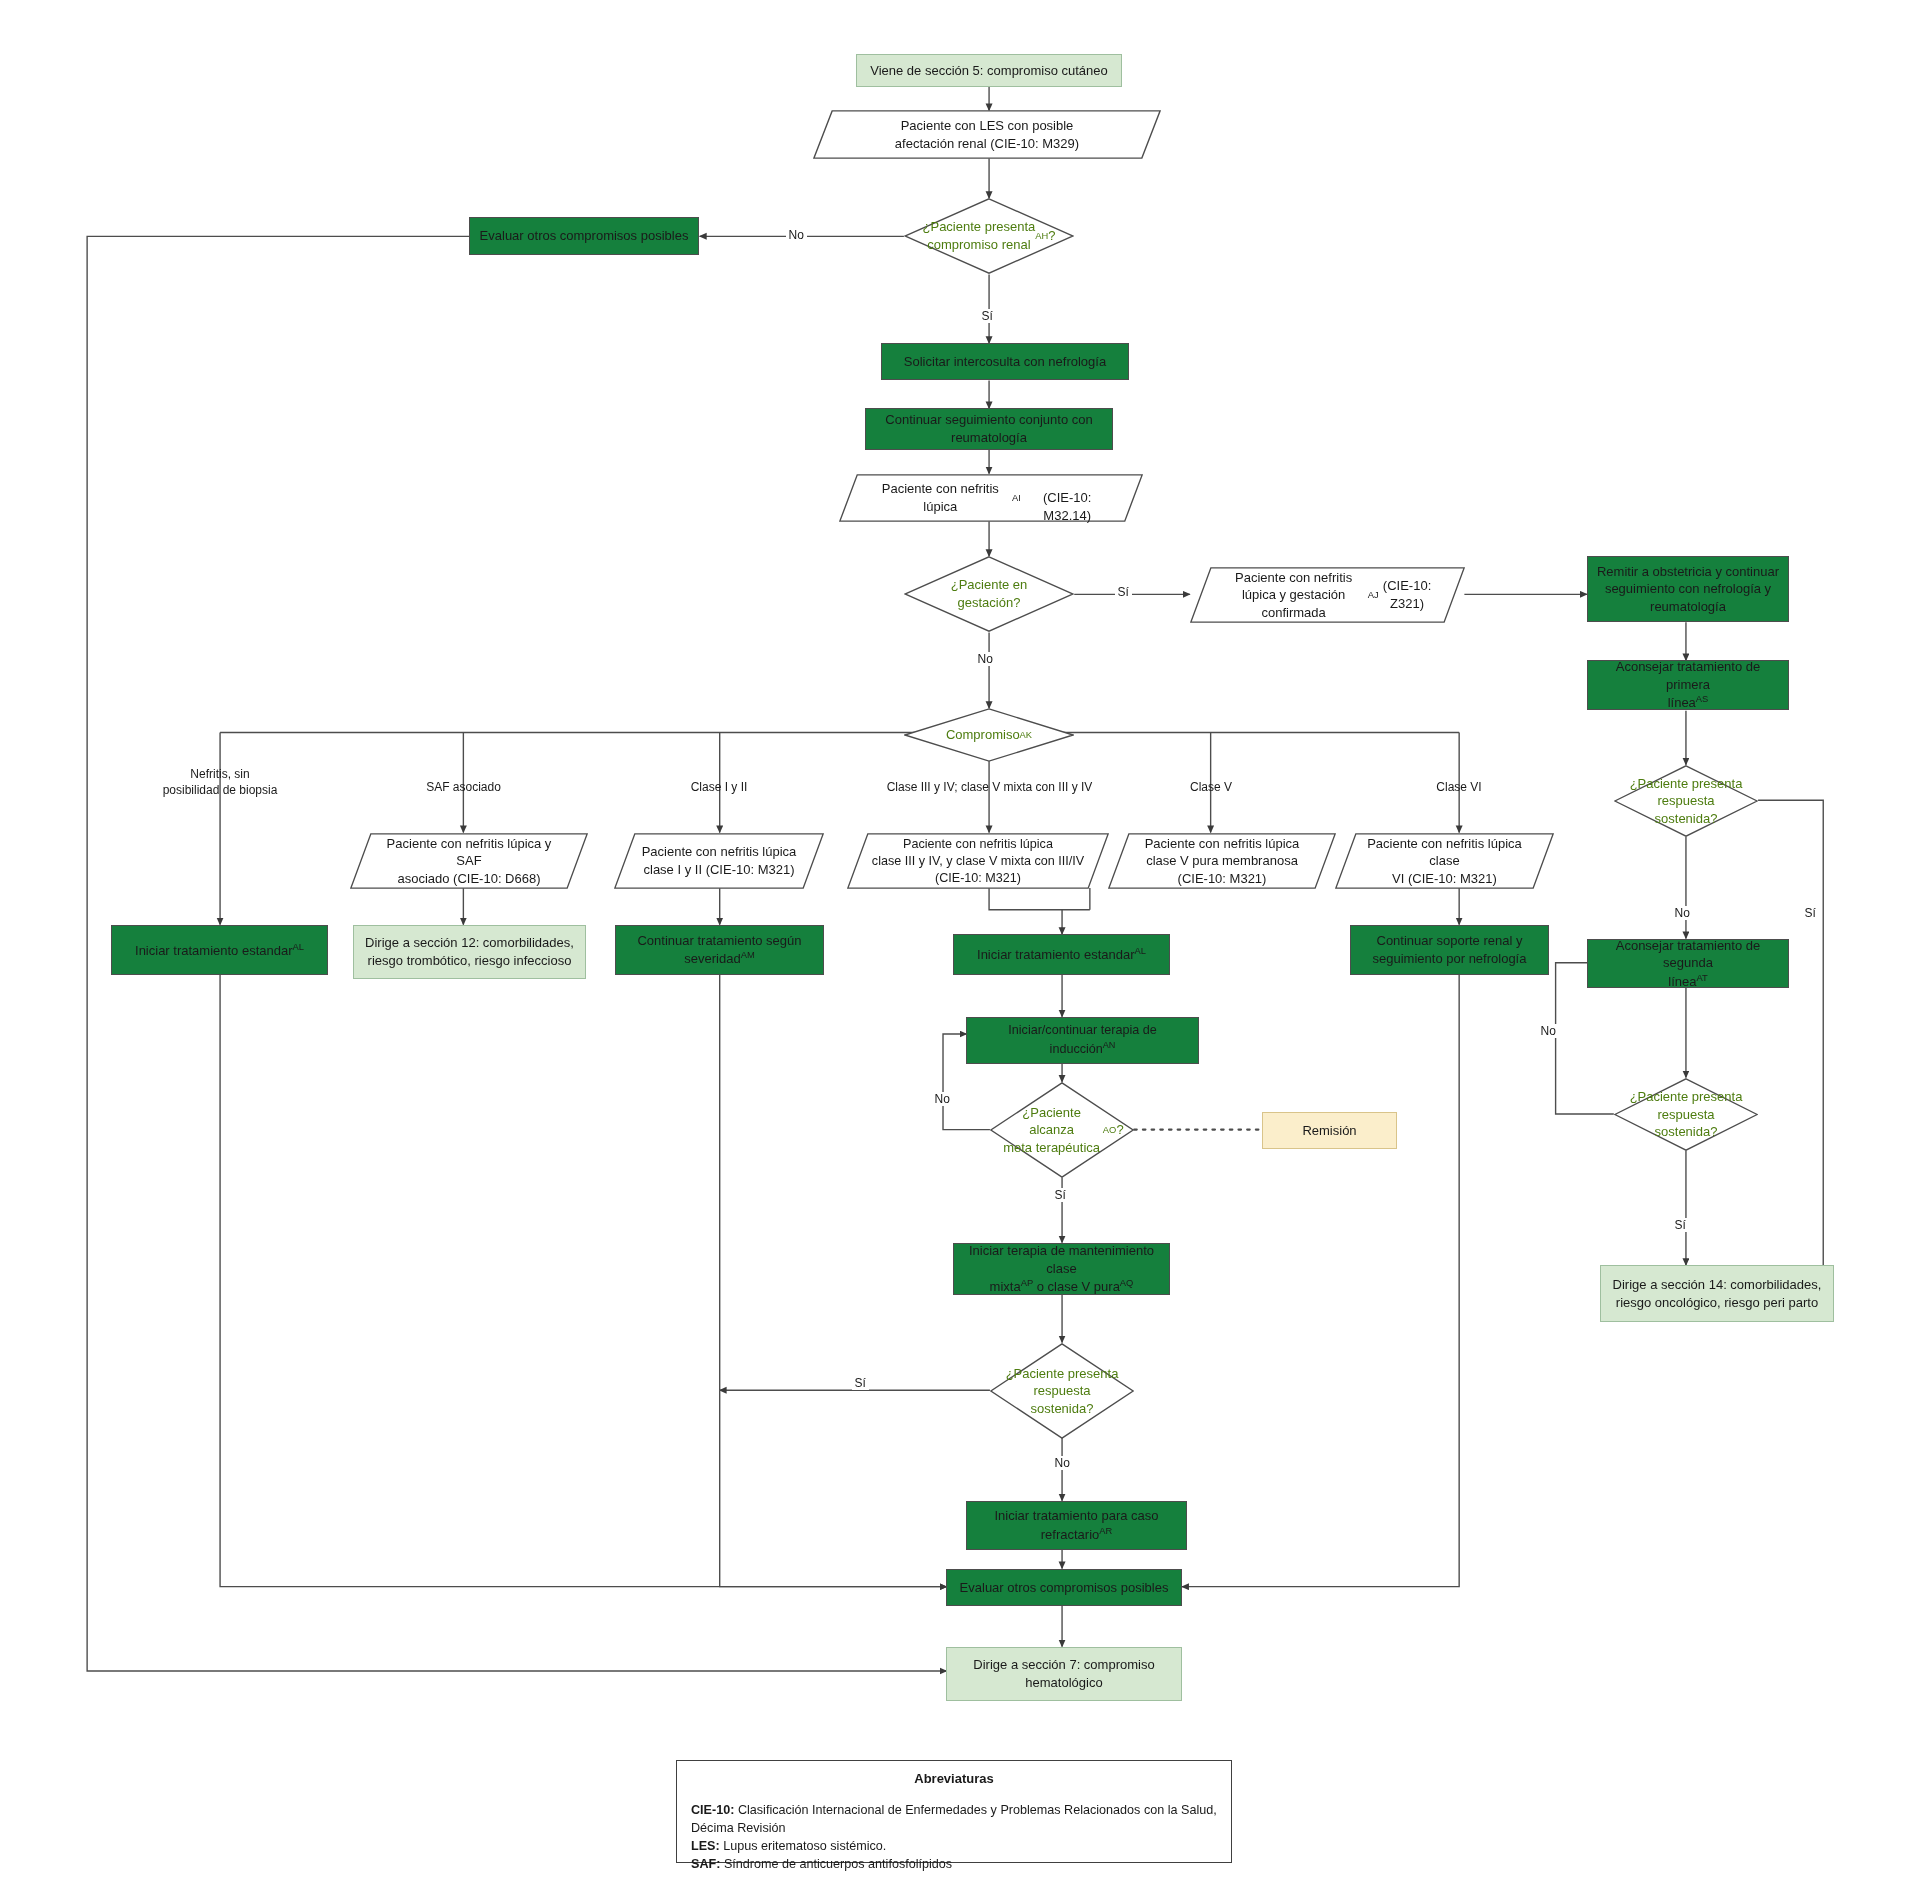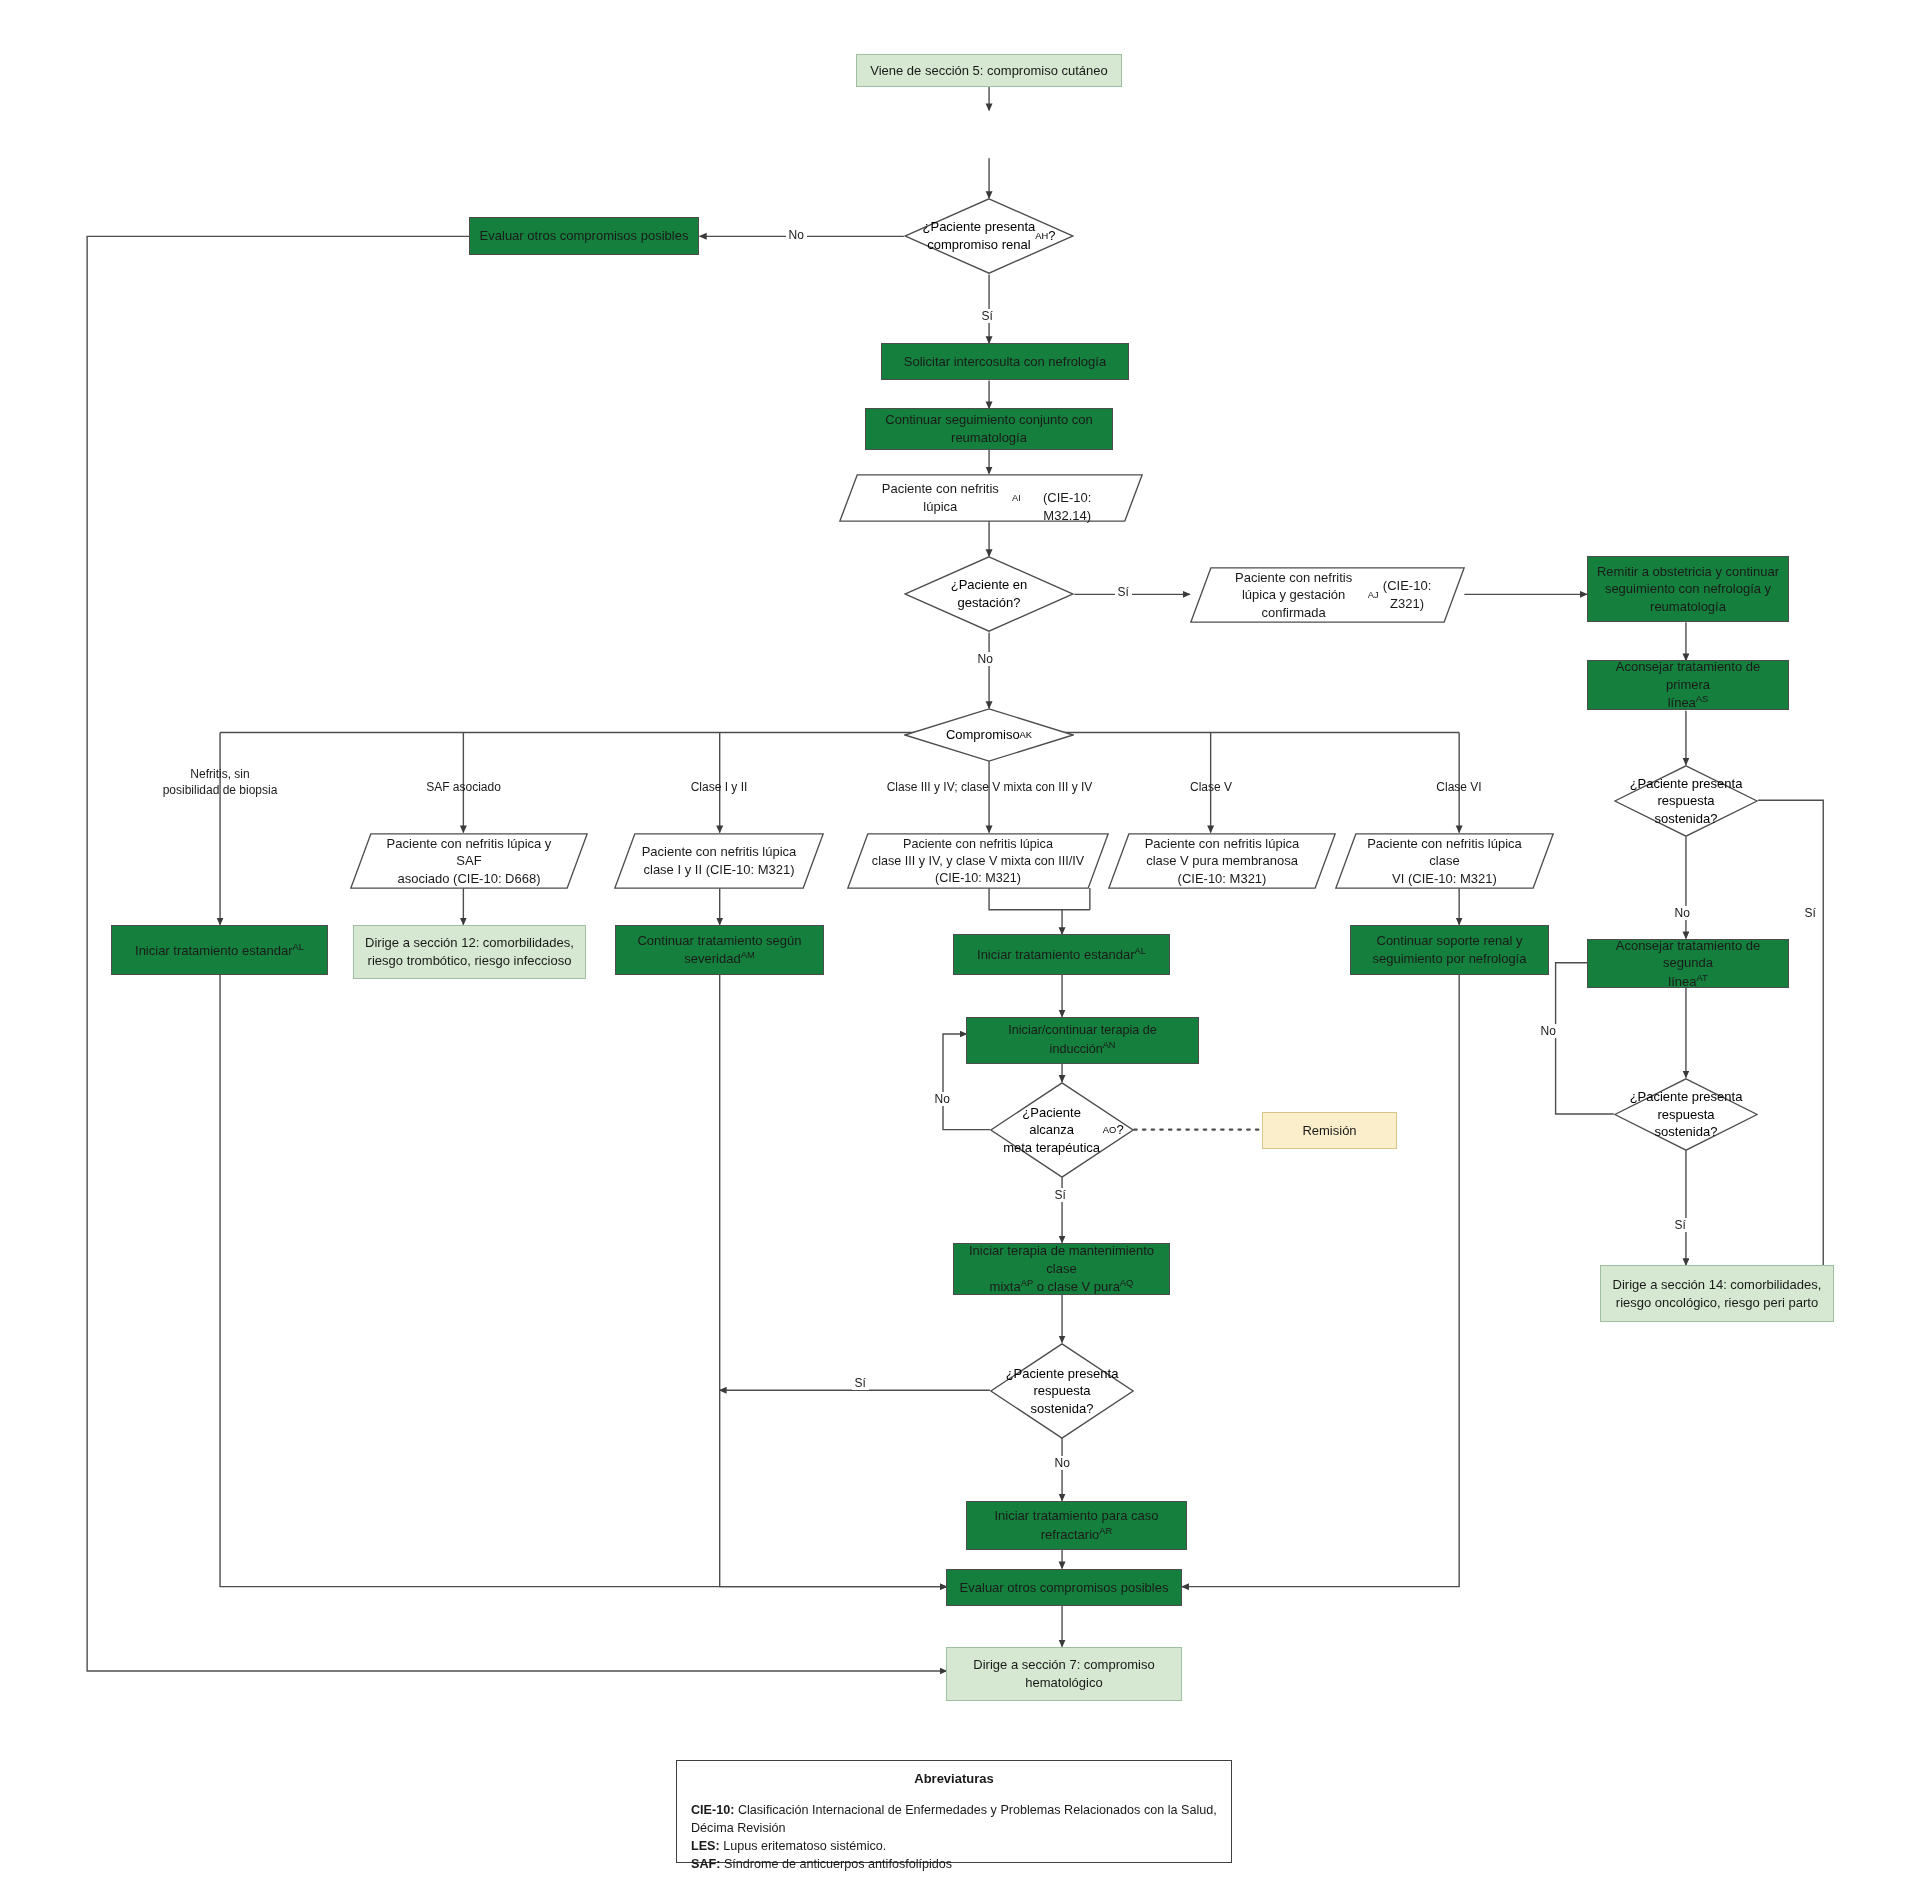--- a/index.html
+++ b/index.html
@@ -92,21 +92,21 @@
   }
   .dec .dec-label {
     position: relative;
     width: 100%; height: 100%;
     display: flex;
     align-items: center;
     justify-content: center;
     text-align: center;
     font-size: 13px;
     line-height: 1.35;
-    color: #000000;
+    color: #4d7c0f;
     padding: 0 10.4px;
   }
   .edge-label {
     position: absolute;
     font-size: 12px;
     color: #1a1a1a;
     background: #ffffff;
     padding: 0 2.6px;
     white-space: nowrap;
   }
@@ -212,20 +212,26 @@
       <path d="M253,1122 L253,1826 L1089,1826" marker-end="url(#arrow)"></path>
 
       <path d="M1679,1122 L1679,1826 L1360,1826" marker-end="url(#arrow)"></path>
     </g>
   </svg>
 
   <div class="node green" style="left:856px; top:54px; width:266px; height:33px;">
     <span>Viene de sección 5: compromiso cutáneo</span>
   </div>
 
+  <div class="data-shape" style="left:813px; top:110px; width:348px; height:49px;">
+    <svg class="shape-bg" viewBox="0 0 400 56" preserveAspectRatio="none">
+      <polygon points="22,1 399,1 378,55 1,55" fill="#ffffff" stroke="#4d4d4d" stroke-width="1.6"></polygon>
+    </svg>
+    <div class="data-label">Paciente con LES con posible<br>afectación renal (CIE-10: M329)</div>
+  </div>
 
   <div class="dec" style="left:904px; top:198px; width:170px; height:76px;">
     <svg class="shape-bg" viewBox="0 0 196 88" preserveAspectRatio="none">
       <polygon points="98,1 195,44 98,87 1,44" fill="#ffffff" stroke="#4d4d4d" stroke-width="1.6"></polygon>
     </svg>
     <div class="dec-label">¿Paciente presenta<br>compromiso renal<sup>AH</sup>?</div>
   </div>
 
   <div class="node proc" style="left:469px; top:217px; width:230px; height:38px;">
     <span>Evaluar otros compromisos posibles</span>

